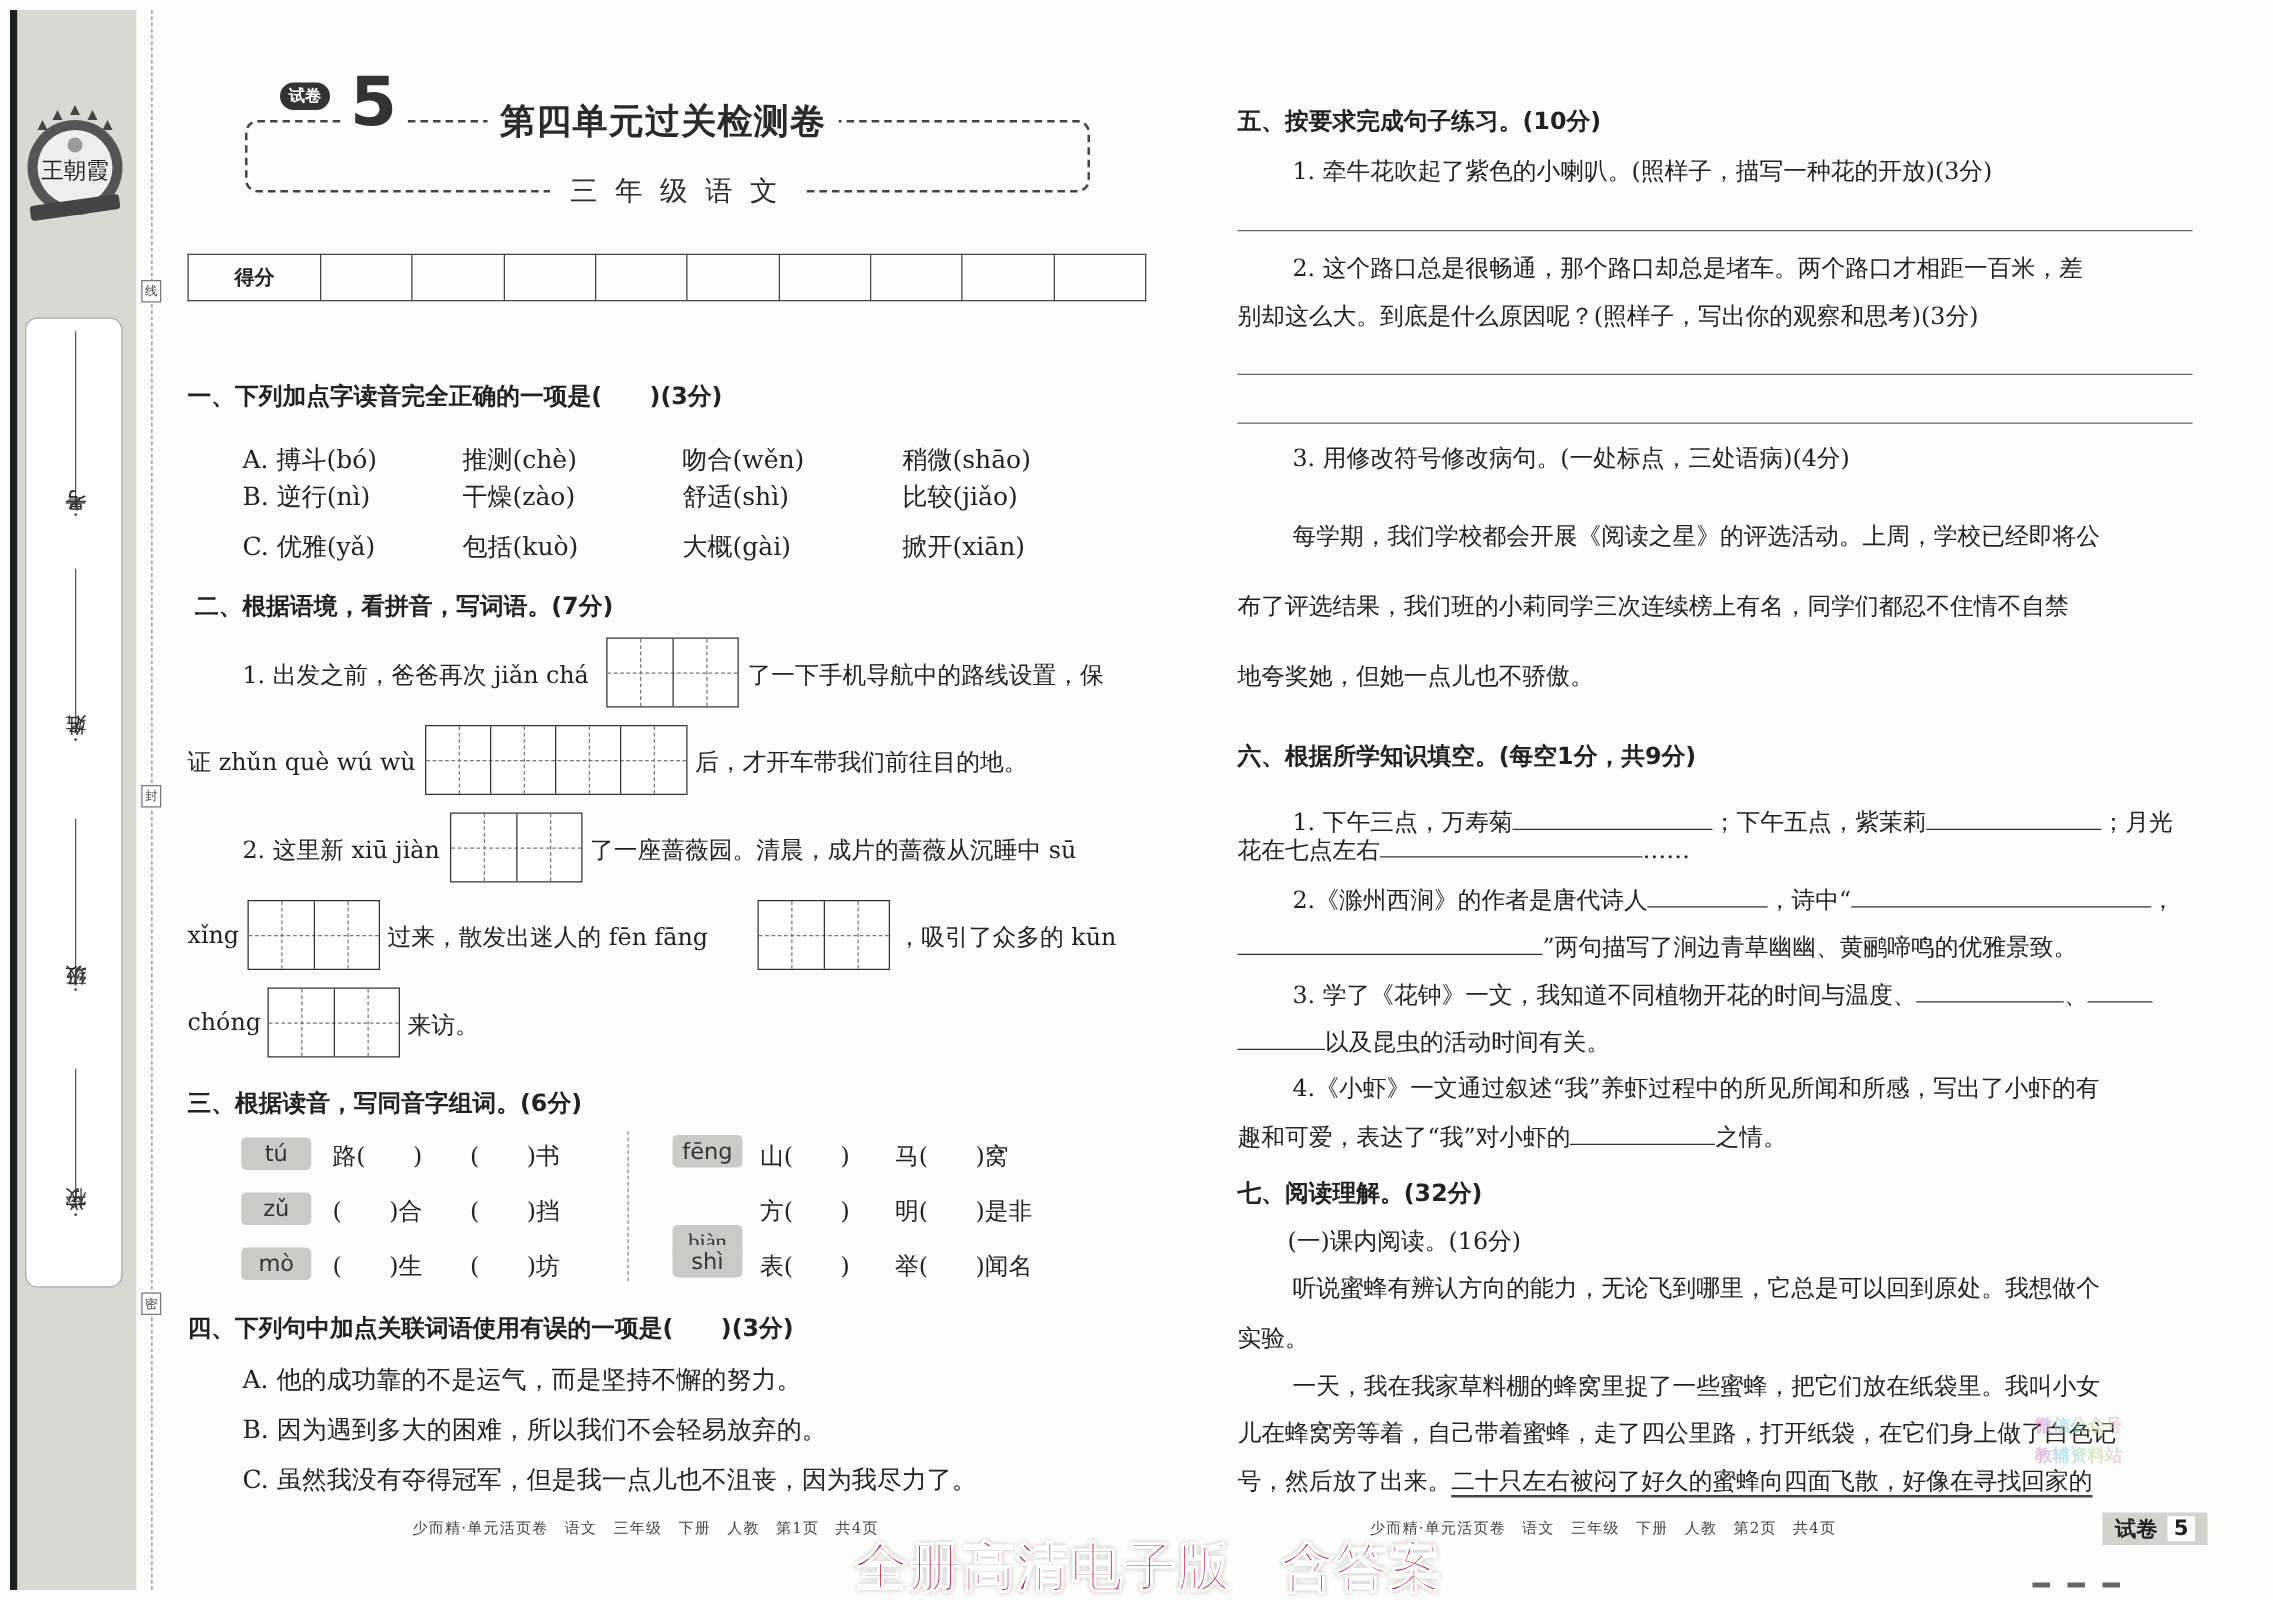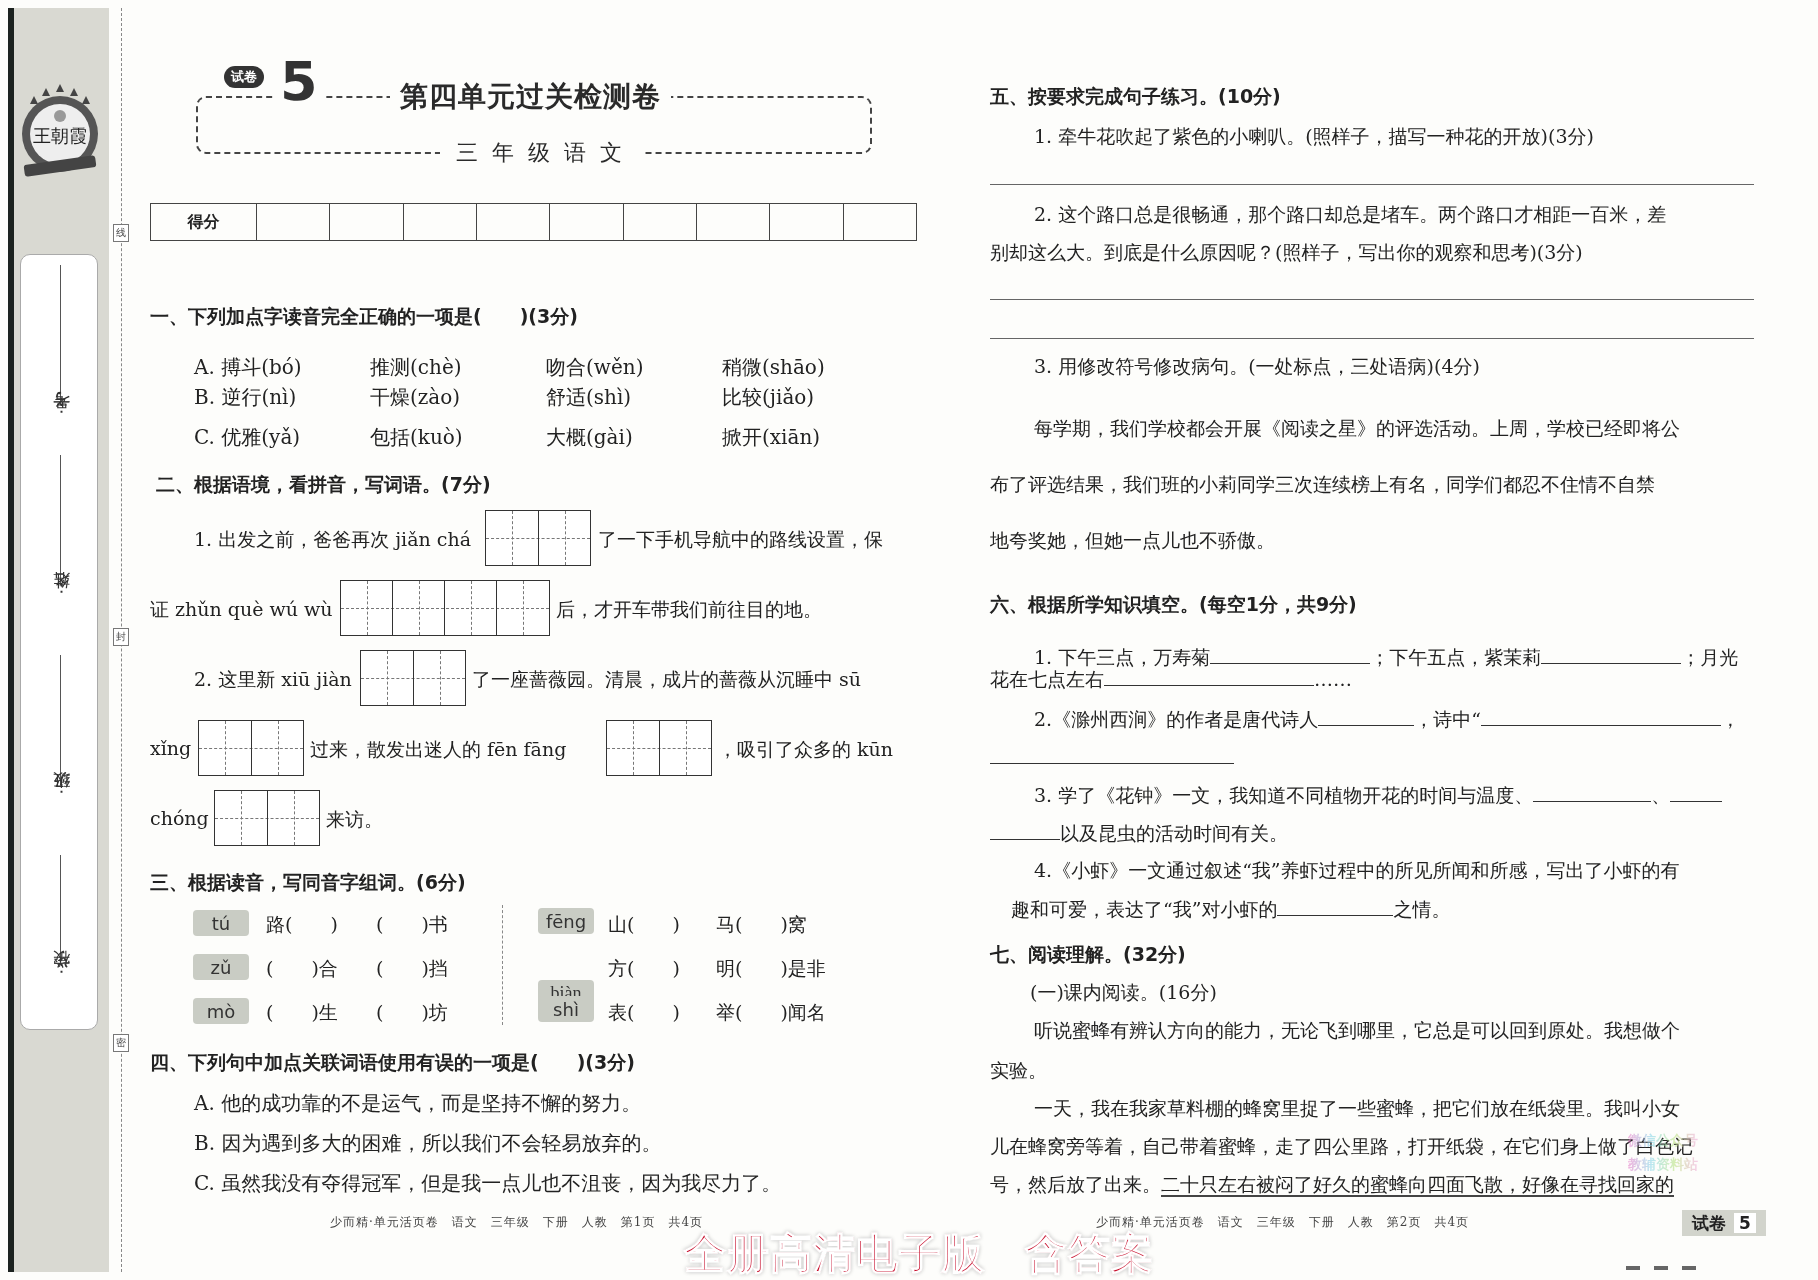--- a/index.html
+++ b/index.html
@@ -252,30 +252,30 @@
 <div class="line" style="left:1034px;top:644px;">
   <span>1. 下午三点，万寿菊</span><span class="uline" style="width:160px;"></span><span>；下午五点，紫茉莉</span><span class="uline" style="width:140px;"></span><span>；月光</span>
 </div>
 <div class="line" style="left:990px;top:666px;">
   <span>花在七点左右</span><span class="uline" style="width:210px;"></span><span>……</span>
 </div>
 <div class="line" style="left:1034px;top:706px;">
   <span>2.《滁州西涧》的作者是唐代诗人</span><span class="uline" style="width:96px;"></span><span>，诗中“</span><span class="uline" style="width:240px;"></span><span>，</span>
 </div>
 <div class="line" style="left:990px;top:744px;">
-  <span class="uline" style="width:244px;"></span>
+  <span class="uline" style="width:244px;"></span><span>”两句描写了涧边青草幽幽、黄鹂啼鸣的优雅景致。</span>
 </div>
 <div class="line" style="left:1034px;top:782px;">
   <span>3. 学了《花钟》一文，我知道不同植物开花的时间与温度、</span><span class="uline" style="width:118px;"></span><span>、</span><span class="uline" style="width:52px;"></span>
 </div>
 <div class="line" style="left:990px;top:820px;">
   <span class="uline" style="width:70px;"></span><span>以及昆虫的活动时间有关。</span>
 </div>
 <div class="line" style="left:1034px;top:858px;">4.《小虾》一文通过叙述“我”养虾过程中的所见所闻和所感，写出了小虾的有</div>
-<div class="line" style="left:990px;top:896px;margin-left:21px;">
+<div class="line" style="left:990px;top:896px;">
   <span>趣和可爱，表达了“我”对小虾的</span><span class="uline" style="width:116px;"></span><span>之情。</span>
 </div>
 
 <div class="sec" style="left:990px;top:942px;">七、阅读理解。(32分)</div>
 <div class="line" style="left:1030px;top:980px;">(一)课内阅读。(16分)</div>
 <div class="line" style="left:1034px;top:1018px;">听说蜜蜂有辨认方向的能力，无论飞到哪里，它总是可以回到原处。我想做个</div>
 <div class="line" style="left:990px;top:1058px;">实验。</div>
 <div class="line" style="left:1034px;top:1096px;">一天，我在我家草料棚的蜂窝里捉了一些蜜蜂，把它们放在纸袋里。我叫小女</div>
 <div class="line" style="left:990px;top:1134px;">儿在蜂窝旁等着，自己带着蜜蜂，走了四公里路，打开纸袋，在它们身上做了白色记</div>
 <div class="line" style="left:990px;top:1172px;">

